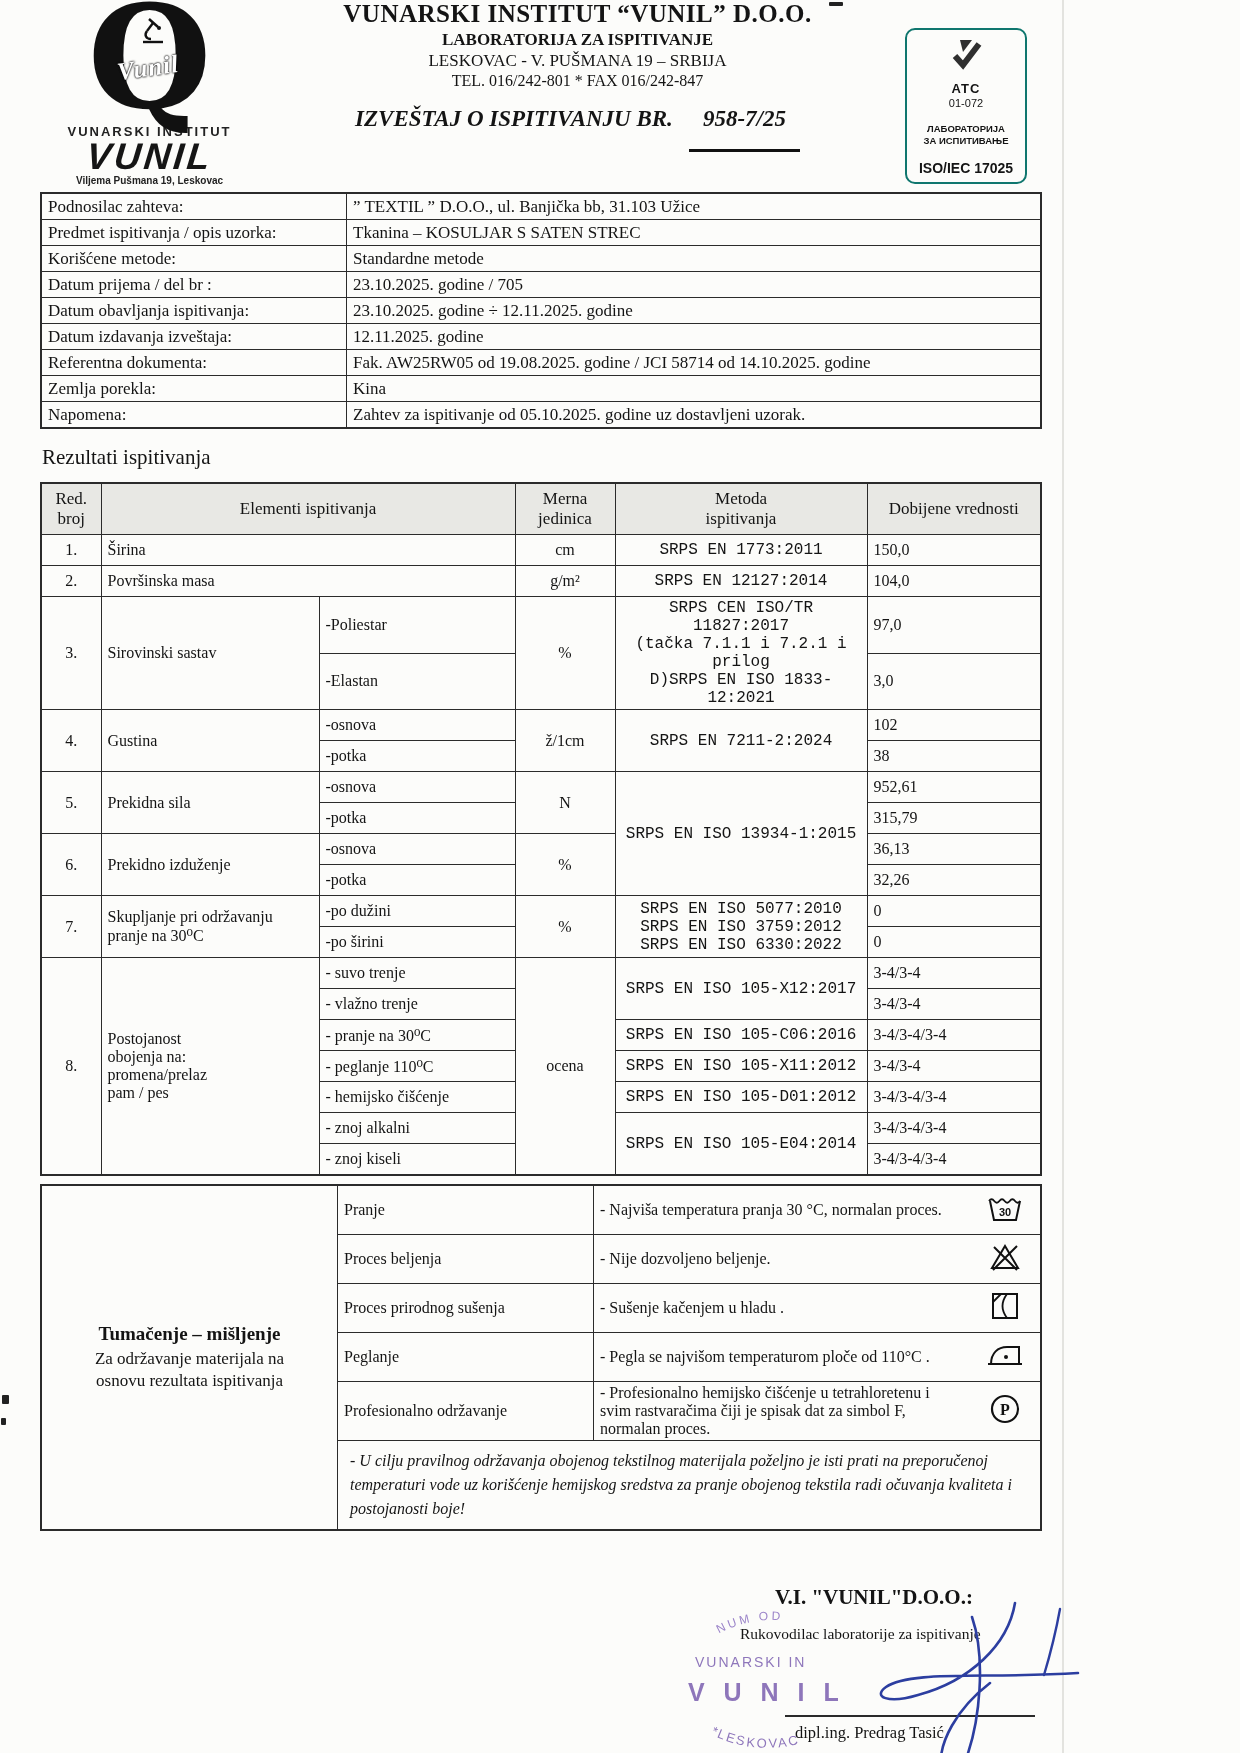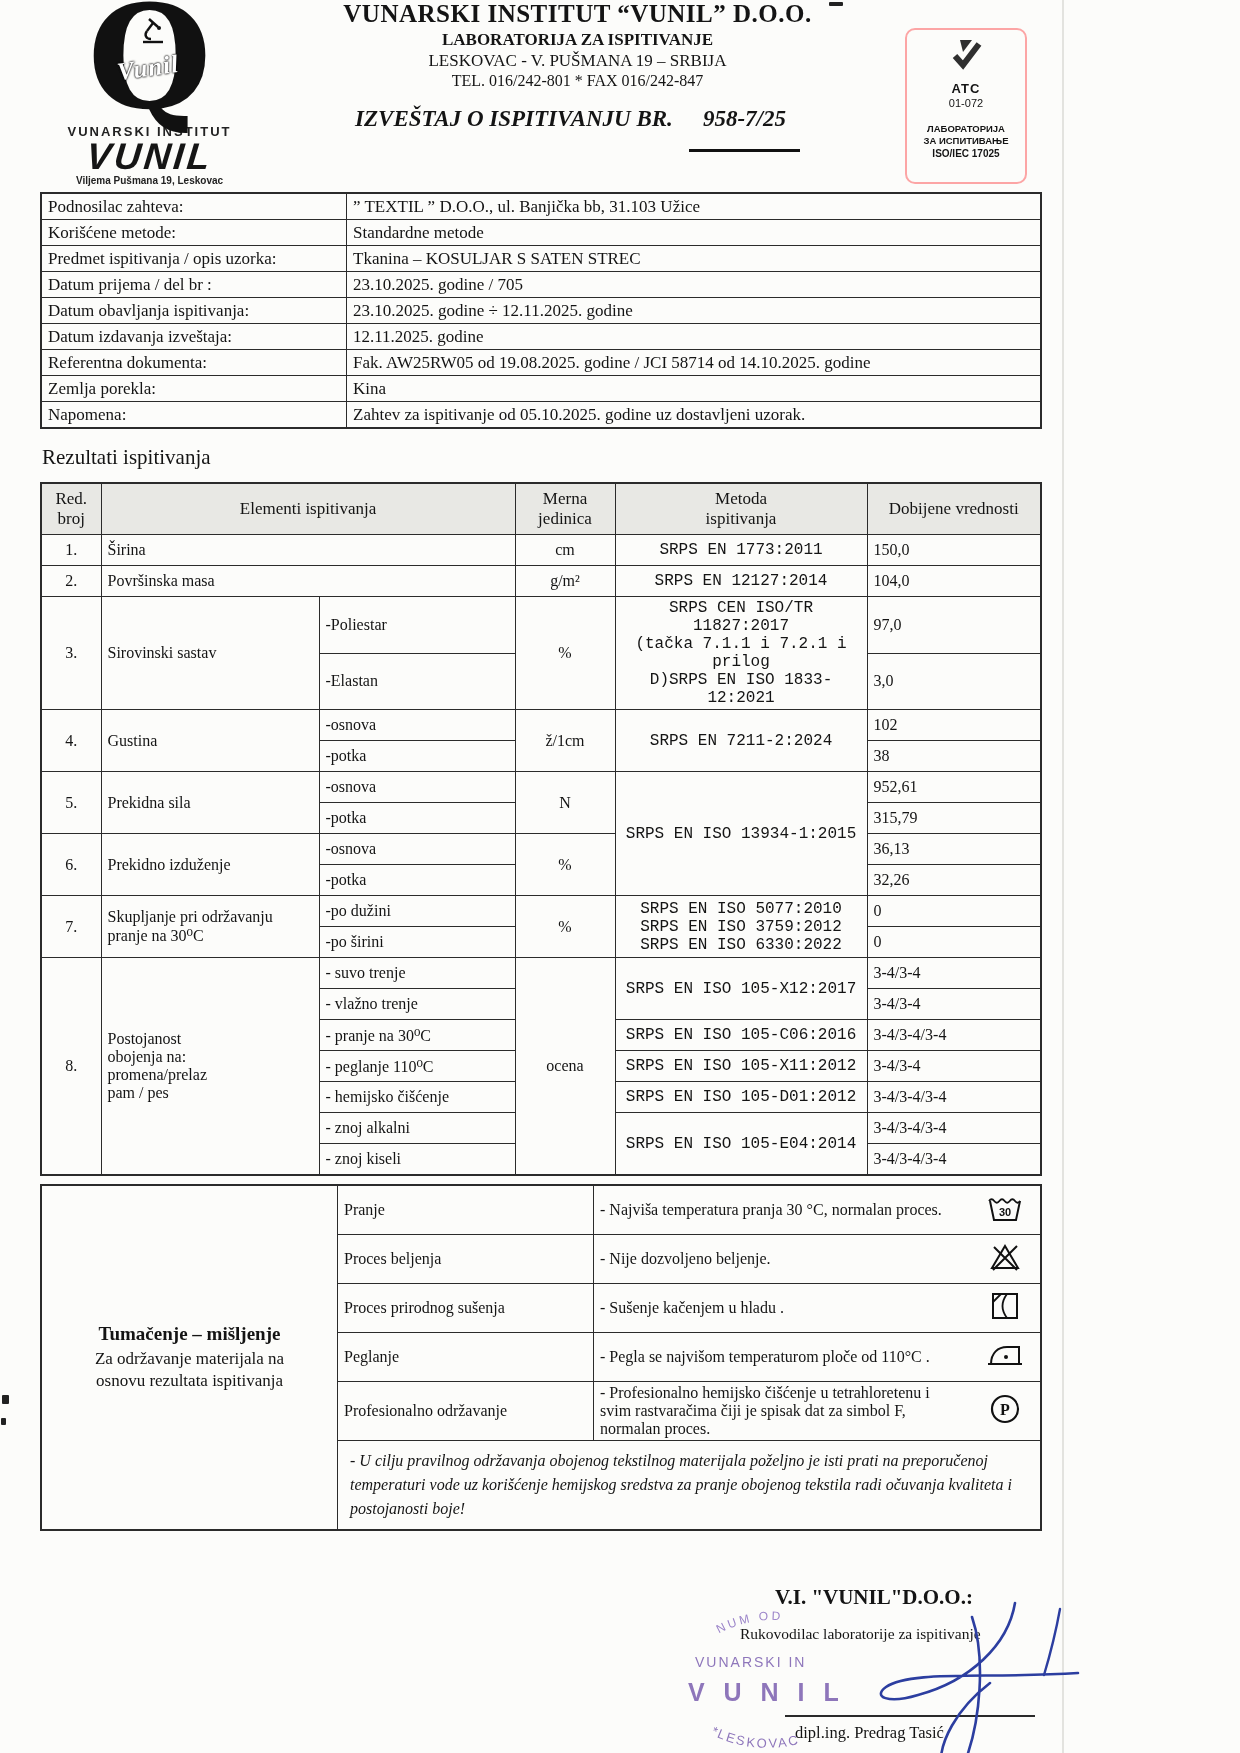--- a/index.html
+++ b/index.html
@@ -24,26 +24,26 @@
   .logo-brand{font-size:37px; font-weight:bold; font-style:italic; letter-spacing:3px; color:#151515;
               font-family:"Liberation Sans",sans-serif; line-height:36px; transform:skewX(-6deg);}
   .logo-addr{font-size:10px; font-weight:bold; color:#222; font-family:"Liberation Sans",sans-serif;}
   .head-center{position:absolute; left:255px; top:0; width:645px; text-align:center;}
   .hc1{font-size:25px; font-weight:bold; letter-spacing:.5px;}
   .hc2{font-size:17px; font-weight:bold; margin-top:2px;}
   .hc3{font-size:17px; margin-top:1px;}
   .hc4{font-size:16px; margin-top:1px;}
   .report-title{margin-top:16px; font-size:23px; font-weight:bold; font-style:italic;}
   .report-no{display:inline-block; margin-left:16px; padding:0 14px 17px 14px; border-bottom:3px solid #111;}
-  .badge{position:absolute; left:905px; top:28px; width:118px; height:152px; border:2px solid #fca5a5;
+  .badge{position:absolute; left:905px; top:28px; width:118px; height:152px; border:2px solid #0f766e;
          border-radius:10px; text-align:center; font-family:"Liberation Sans",sans-serif; background:#fcfcfa;}
   .badge-name{font-size:13px; font-weight:bold; letter-spacing:1px; margin-top:1px;}
   .badge-no{font-size:11px; margin-top:1px;}
   .badge-l{font-size:9.5px; font-weight:bold; line-height:12px;}
-  .badge-iso{font-size:10px; font-weight:bold; margin-top:1px;}
+  .badge-iso{font-size:14px; font-weight:bold; margin-top:13px;}
   .badge svg{margin-top:8px;}
 
   
   .flow{position:absolute; left:40px; top:192px; width:1002px;}
   table{border-collapse:collapse; width:100%; table-layout:fixed;}
   td,th{border:1px solid #2b2b2b; padding:2px 6px; vertical-align:middle; overflow:hidden;}
   .info-table{border:2.5px solid #2b2b2b;}
   .info-table td{height:21px; font-size:17px;}
   .info-table .lbl{width:292px;}
   .section-title{font-size:21px; margin:16px 0 12px 2px;}
@@ -131,26 +131,26 @@
 
   <div class="flow">
 
     <table class="info-table">
       <tbody>
         <tr>
             <td class="lbl">Podnosilac zahteva:</td>
             <td>” TEXTIL ” D.O.O., ul. Banjička bb, 31.103 Užice</td>
           </tr>
         <tr>
+            <td class="lbl">Predmet ispitivanja / opis uzorka:</td>
+            <td>Tkanina – KOSULJAR S SATEN STREC</td>
+          </tr>
+        <tr>
             <td class="lbl">Korišćene metode:</td>
             <td>Standardne metode</td>
-          </tr>
-        <tr>
-            <td class="lbl">Predmet ispitivanja / opis uzorka:</td>
-            <td>Tkanina – KOSULJAR S SATEN STREC</td>
           </tr>
         <tr>
             <td class="lbl">Datum prijema / del br :</td>
             <td>23.10.2025.  godine    /      705</td>
           </tr>
         <tr>
             <td class="lbl">Datum obavljanja ispitivanja:</td>
             <td>23.10.2025.  godine ÷ 12.11.2025.  godine</td>
           </tr>
         <tr>

